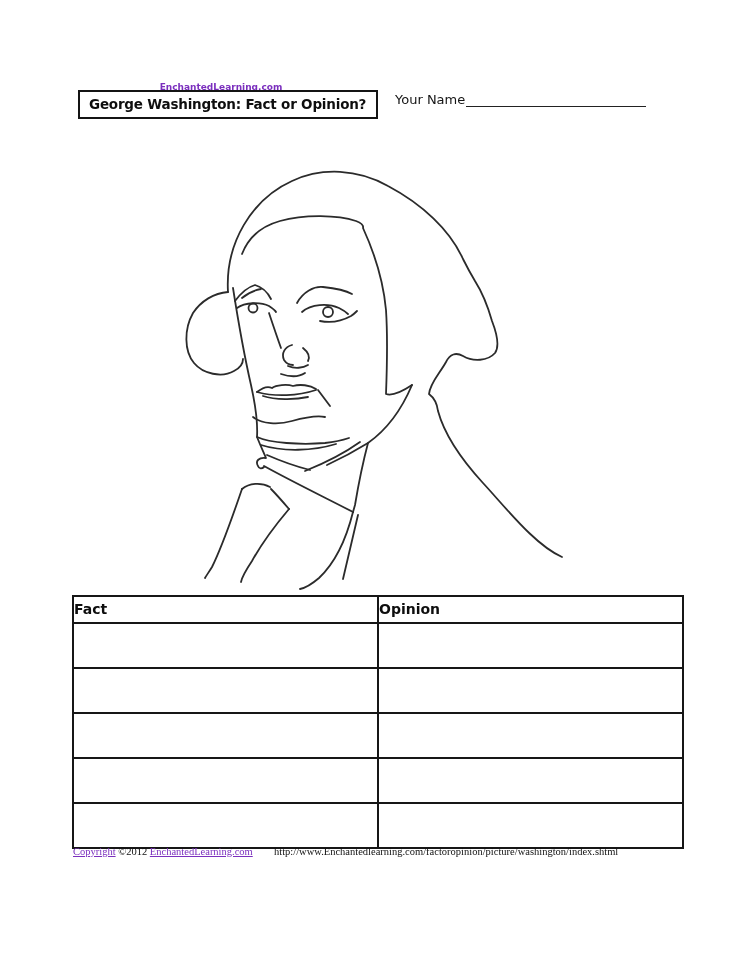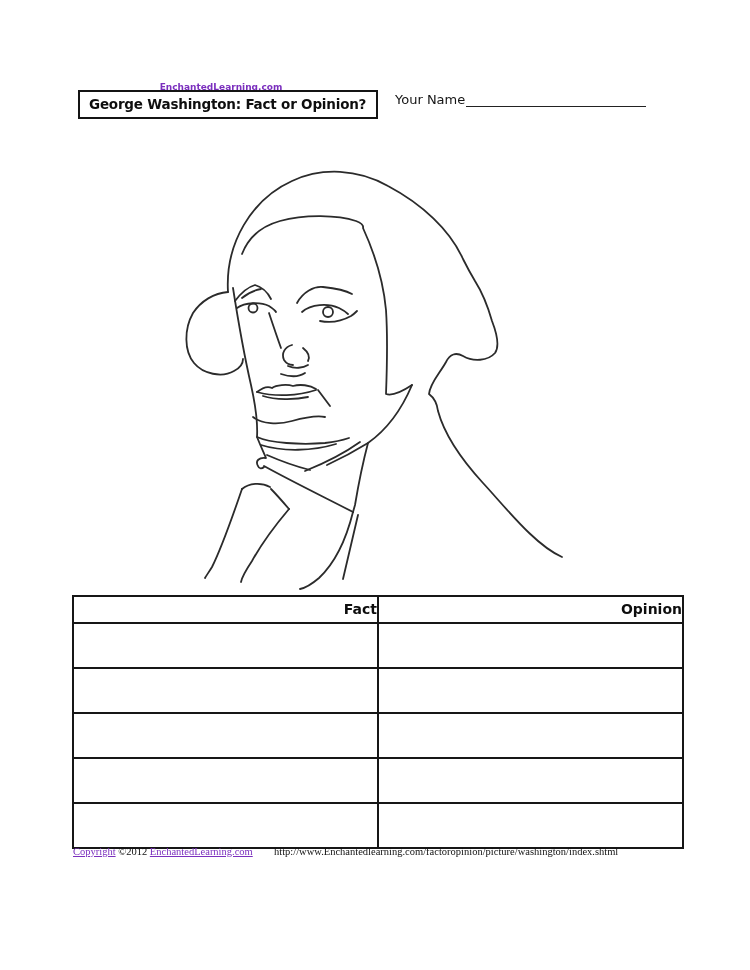--- a/index.html
+++ b/index.html
@@ -23,21 +23,21 @@
   
   .instructions{left:73px;top:124px;font-size:11px;letter-spacing:-0.2px;line-height:19px;color:#141414;}
   .instructions div{white-space:nowrap;}
   
   .portrait{left:150px;top:160px;}
   
   .ws-table-wrap{left:72px;top:595px;}
   table.ws{border-collapse:collapse;table-layout:fixed;width:606px;}
   table.ws th{
     width:303px;height:22px;border:2px solid #161616;
-    font-size:14px;font-weight:bold;text-align:right;vertical-align:middle;
+    font-size:14px;font-weight:bold;text-align:left;vertical-align:middle;
     padding:1px 0 2px 0;color:#0e0e0e;border-bottom-width:2.5px;
   }
   table.ws td{height:41px;border:2px solid #161616;background:#fff;}
   
   .footer{left:73px;top:846px;font-family:"Liberation Serif","DejaVu Serif",serif;font-size:10.5px;color:#111;white-space:nowrap;text-align:right;}
   .footer .gap{display:inline-block;width:16px;}
 </style>
 </head>
 <body>
 

